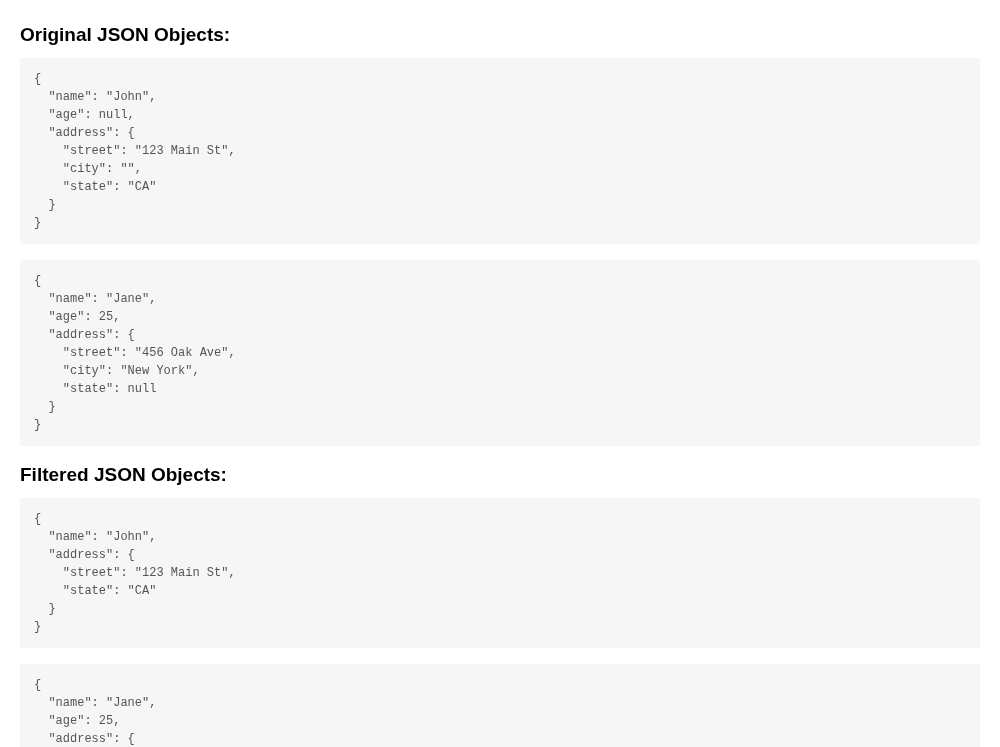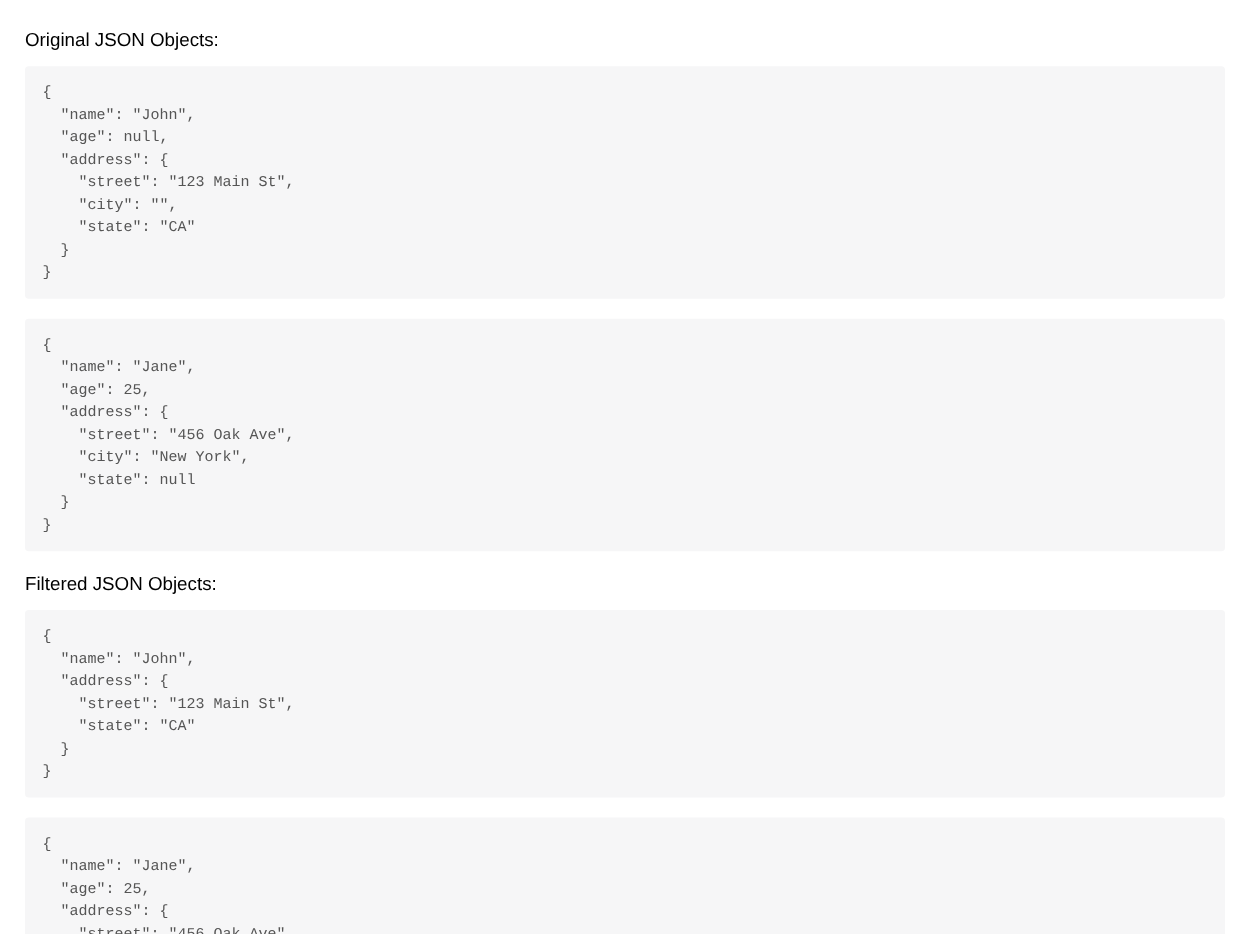--- a/index.html
+++ b/index.html
@@ -8,22 +8,22 @@
       box-sizing: border-box;
     }
     body {
       font-family: Arial, Helvetica, sans-serif;
       background: #ffffff;
       padding: 20px;
       font-size: 14px;
       color: #000;
     }
     h3 {
-      font-weight: normal;
-      font-size: 15px;
+      font-weight: bold;
+      font-size: 19px;
       margin-bottom: 12px;
       margin-top: 4px;
     }
     h3.second {
       margin-top: 18px;
     }
     pre {
       background: #f6f6f7;
       border-radius: 3px;
       padding: 12px 14px;

